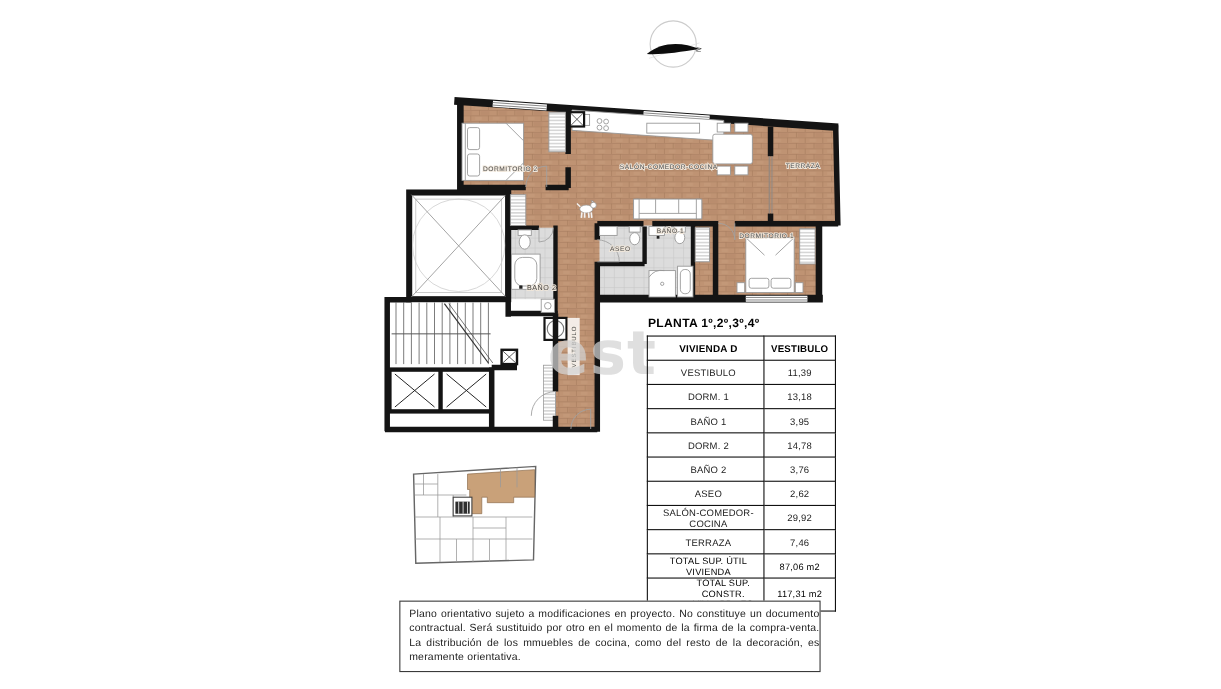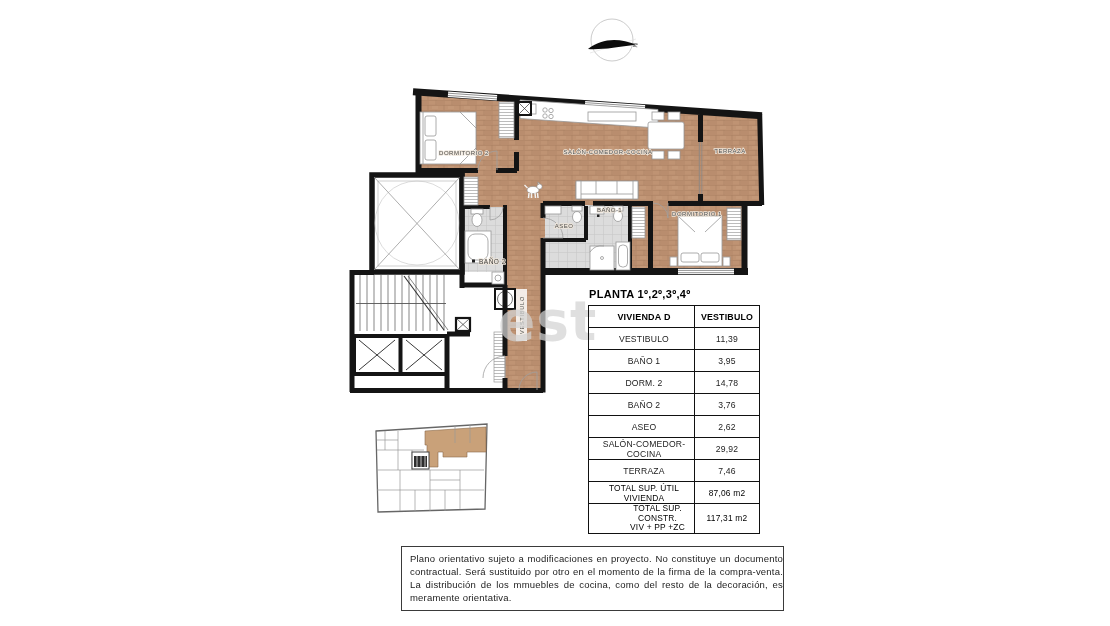--- a/index.html
+++ b/index.html
@@ -15,21 +15,21 @@
         padding:0 0 0 5px;height:21px;text-align:center;vertical-align:middle;letter-spacing:.2px;}
   table.sup th{font-weight:bold;font-size:9px;color:#000;}
   table.sup .val{text-align:center;padding:0;}
   table.sup .hdr-val{text-align:center;padding:0;font-size:8.8px;}
   table.sup tr.total td{font-weight:normal;font-size:8.4px;color:#000;margin-top:40px;}
   table.sup td.pre{white-space:pre-line;line-height:1.15;height:25px;padding-left:32px;}
 
   
   .disclaimer{position:absolute;left:363px;top:546px;width:383px;box-sizing:border-box;
         border:1px solid #3a3a3a;background:#fff;padding:5px 0 6px 8px;
-        font-size:9.5px;line-height:1.38;color:#222;text-align:justify;letter-spacing:.2px;margin-left:38px;}
+        font-size:9.5px;line-height:1.38;color:#222;text-align:justify;letter-spacing:.2px;}
 
   
   text.room{font-family:"Liberation Sans",sans-serif;font-size:6px;fill:#4e4e4e;
         letter-spacing:.5px;paint-order:stroke;stroke:#efe6da;stroke-width:1.6px;}
   text.roomsm{font-family:"Liberation Sans",sans-serif;font-size:5.5px;fill:#4e4e4e;
         letter-spacing:.8px;paint-order:stroke;stroke:#f3ece3;stroke-width:1.4px;}
   text.wm{font-family:"DejaVu Sans",sans-serif;font-weight:bold;font-size:55px;
         fill:#d3d3d3;opacity:.72;letter-spacing:1px;}
   text.north{font-family:"Liberation Sans",sans-serif;font-size:6.5px;fill:#444;}
 </style>
@@ -293,20 +293,24 @@
     <tbody>
           <tr>
       <th>VIVIENDA D</th>
       <th class="hdr-val">VESTIBULO</th>
     </tr>
     <tr>
       <td>VESTIBULO</td>
       <td class="val">11,39</td>
     </tr>
     <tr>
+      <td>DORM. 1</td>
+      <td class="val">13,18</td>
+    </tr>
+    <tr>
       <td>BAÑO 1</td>
       <td class="val">3,95</td>
     </tr>
     <tr>
       <td>DORM. 2</td>
       <td class="val">14,78</td>
     </tr>
     <tr>
       <td>BAÑO 2</td>
       <td class="val">3,76</td>

